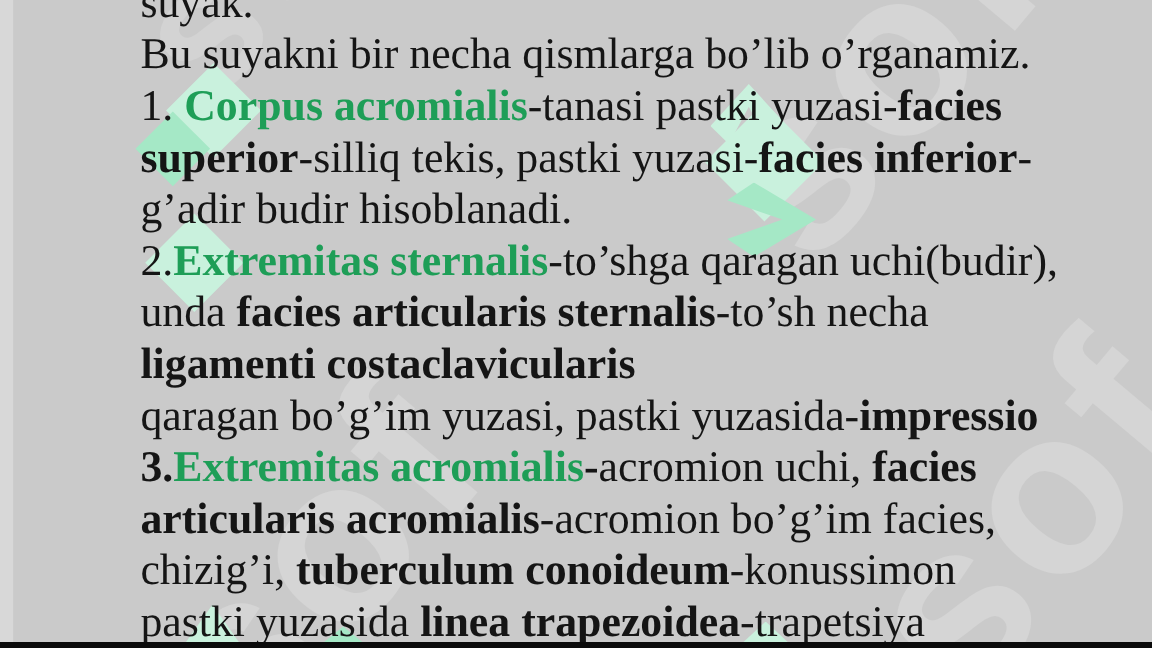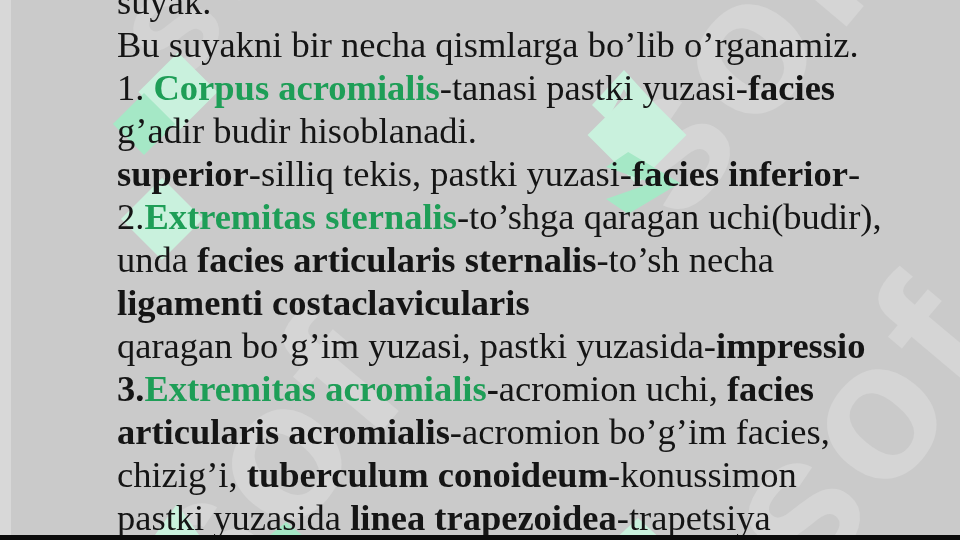--- a/index.html
+++ b/index.html
@@ -78,22 +78,22 @@
     <div class="gem tri" style="left:612px;top:518px;width:52px;height:24px;"></div>
     <div class="gem tri bright" style="left:264px;top:522px;width:44px;height:18px;"></div>
   </div>
 
   <div class="left-strip"></div>
 
   <div class="text-block" id="text-block">
       <div class="text-line"><span class="seg">suyak.</span></div>
       <div class="text-line"><span class="seg">Bu suyakni bir necha qismlarga bo’lib o’rganamiz.</span></div>
       <div class="text-line"><span class="seg">1. </span><span class="seg gb">Corpus acromialis</span><span class="seg">-tanasi pastki yuzasi-</span><span class="seg b">facies</span></div>
+      <div class="text-line"><span class="seg b">superior</span><span class="seg">-silliq tekis, pastki yuzasi-</span><span class="seg b">facies inferior</span><span class="seg">-</span></div>
       <div class="text-line"><span class="seg">g’adir budir hisoblanadi.</span></div>
-      <div class="text-line"><span class="seg b">superior</span><span class="seg">-silliq tekis, pastki yuzasi-</span><span class="seg b">facies inferior</span><span class="seg">-</span></div>
       <div class="text-line"><span class="seg">2.</span><span class="seg gb">Extremitas sternalis</span><span class="seg">-to’shga qaragan uchi(budir),</span></div>
       <div class="text-line"><span class="seg">unda </span><span class="seg b">facies articularis sternalis</span><span class="seg">-to’sh necha</span></div>
       <div class="text-line"><span class="seg b">ligamenti costaclavicularis</span></div>
       <div class="text-line"><span class="seg">qaragan bo’g’im yuzasi, pastki yuzasida-</span><span class="seg b">impressio</span></div>
       <div class="text-line"><span class="seg b">3.</span><span class="seg gb">Extremitas acromialis</span><span class="seg b">-</span><span class="seg">acromion uchi, </span><span class="seg b">facies</span></div>
       <div class="text-line"><span class="seg b">articularis acromialis</span><span class="seg">-acromion bo’g’im facies,</span></div>
       <div class="text-line"><span class="seg">chizig’i, </span><span class="seg b">tuberculum conoideum</span><span class="seg">-konussimon</span></div>
       <div class="text-line"><span class="seg">pastki yuzasida </span><span class="seg b">linea trapezoidea</span><span class="seg">-trapetsiya</span></div>
     </div>
 

